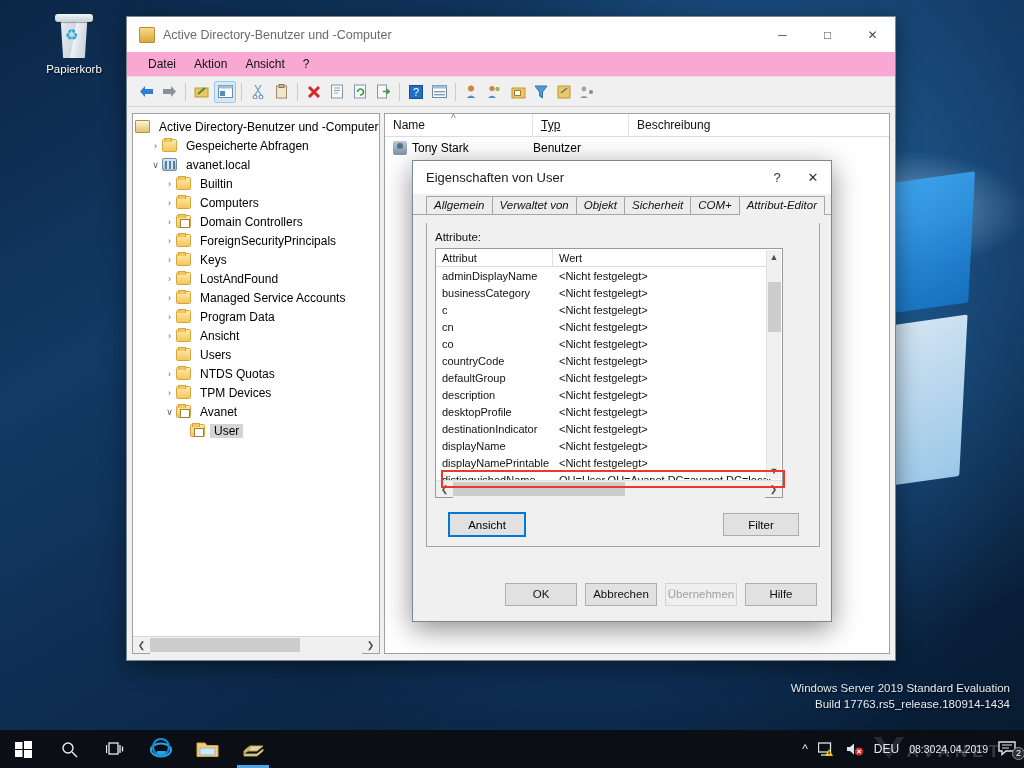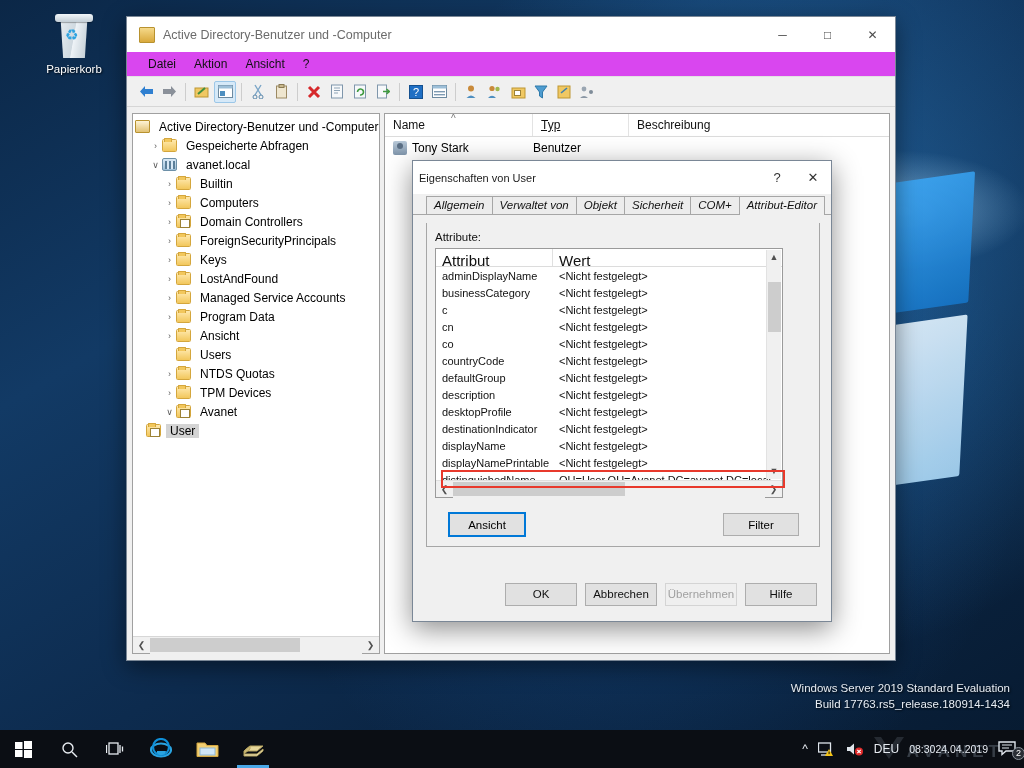--- a/index.html
+++ b/index.html
@@ -74,21 +74,21 @@
   #mmc { position:absolute; left:126px; top:16px; width:770px; height:645px;
          background:#f0f0f0; border:1px solid #7a8796;
          box-shadow:0 6px 22px rgba(0,0,0,.45); }
   #mmc-title { height:35px; background:#fff; display:flex; align-items:center; }
   #mmc-title .ico { width:16px; height:16px; margin:0 8px 0 12px;
                     background:linear-gradient(180deg,#f5d98a,#d9a93c); border:1px solid #b8922f; border-radius:1px; }
   #mmc-title .txt { color:#6b6b6b; font-size:12.5px; flex:1; }
   .wbtn { width:45px; height:34px; display:flex; align-items:center; justify-content:center;
           color:#4a4a4a; font-size:12px; }
 
-  #mmc-menu { height:25px; background:#d946ef; display:flex; align-items:center; padding-left:12px;
+  #mmc-menu { height:25px; background:#f9a8d4; display:flex; align-items:center; padding-left:12px;
               border-bottom:1px solid #e2e2e2; }
   #mmc-menu span { padding:2px 9px; color:#111; font-size:12px; }
 
   #mmc-toolbar { height:30px; background:#f0f0f0; display:flex; align-items:center;
                  padding-left:8px; border-bottom:1px solid #d6d6d6; gap:1px; }
   .tico { width:22px; height:22px; display:flex; align-items:center; justify-content:center;
           border-radius:2px; position:relative; }
   .tico.sel { background:#d6e9f8; border:1px solid #9cc7e8; }
   .tsep { width:1px; height:18px; background:#cdcdcd; margin:0 4px; }
 
@@ -128,35 +128,35 @@
   
   .hscroll { height:17px; background:#f0f0f0; border-top:1px solid #d7d7d7; display:flex; align-items:center; }
   .hsb-arrow { width:17px; text-align:center; color:#505050; font-size:9px; }
   .hsb-track { flex:1; height:17px; background:#f0f0f0; position:relative; }
   .hsb-thumb { position:absolute; left:0; top:1px; height:14px; background:#cdcdcd; }
 
   
   #dlg { position:absolute; left:412px; top:160px; width:420px; height:462px;
          background:#f0f0f0; border:1px solid #7a8796; box-shadow:0 7px 26px rgba(0,0,0,.45); }
   #dlg-title { height:33px; background:#fff; display:flex; align-items:center; }
-  #dlg-title .t { flex:1; padding-left:6px; color:#1b1b1b; font-size:11px; }
+  #dlg-title .t { flex:1; padding-left:13px; color:#1b1b1b; font-size:13px; }
   .dbtn { width:36px; height:32px; display:flex; align-items:center; justify-content:center; color:#333; font-size:13px; }
 
   #tabs { display:flex; padding-left:13px; height:21px; align-items:flex-end;
           border-bottom:1px solid #a6a6a6; background:#f0f0f0; }
   .tab { padding:2px 7px 3px 7px; font-size:11.5px; color:#111; border:1px solid #a6a6a6;
          border-bottom:none; background:#ececec; margin-right:-1px;font-style:italic; }
   .tab.active { background:#f0f0f0; position:relative; top:1px; padding-bottom:4px; }
 
   #tabpanel { position:absolute; left:13px; top:62px; width:394px; height:324px;
               background:#f0f0f0; border:1px solid #a6a6a6; border-top:none; }
   #attr-label { position:absolute; left:8px; top:8px; font-size:11.5px; color:#111; }
   #attr-box { position:absolute; left:8px; top:25px; width:348px; height:250px;
               background:#fff; border:1px solid #9a9a9a; display:flex; flex-direction:column; }
-  .ahead { height:18px; display:flex; border-bottom:1px solid #dcdcdc; font-size:15px; color:#111; }
+  .ahead { height:18px; display:flex; border-bottom:1px solid #dcdcdc; font-size:11px; color:#111; }
   .ahead .ac1 { width:117px; padding:3px 0 0 6px; border-right:1px solid #e0e0e0; }
   .ahead .ac2 { flex:1; padding:3px 0 0 6px; }
   #attr-rows { flex:1; overflow:hidden; }
   .arow { display:flex; height:17px; font-size:11px; color:#111; align-items:center; }
   .arow .ac1 { width:117px; padding-left:6px; white-space:nowrap; overflow:hidden; }
   .arow .ac2 { flex:1; padding-left:6px; white-space:nowrap; overflow:hidden; }
 
   #vscroll { position:absolute; right:1px; top:1px; width:15px; bottom:18px; background:#f0f0f0;
              border-left:1px solid #e2e2e2; }
   #vscroll .va { height:15px; text-align:center; font-size:9px; color:#505050; line-height:15px; }
@@ -420,21 +420,21 @@
           <div class="tnode" style="padding-left: 30px;">
             <span class="chev">›</span>
             <span class="ficon folder"></span>
             <span class="lbl">TPM Devices</span>
           </div>
           <div class="tnode" style="padding-left: 30px;">
             <span class="chev">∨</span>
             <span class="ficon folder ou"></span>
             <span class="lbl">Avanet</span>
           </div>
-          <div class="tnode sel" style="">
+          <div class="tnode sel" style="padding-left: 44px;">
             <span class="chev"></span>
             <span class="ficon folder ou"></span>
             <span class="lbl">User</span>
           </div>
         </div>
       <div class="hscroll">
         <div class="hsb-arrow">❮</div>
         <div class="hsb-track">
           <div class="hsb-thumb" style="width:150px;"></div>
         </div>

